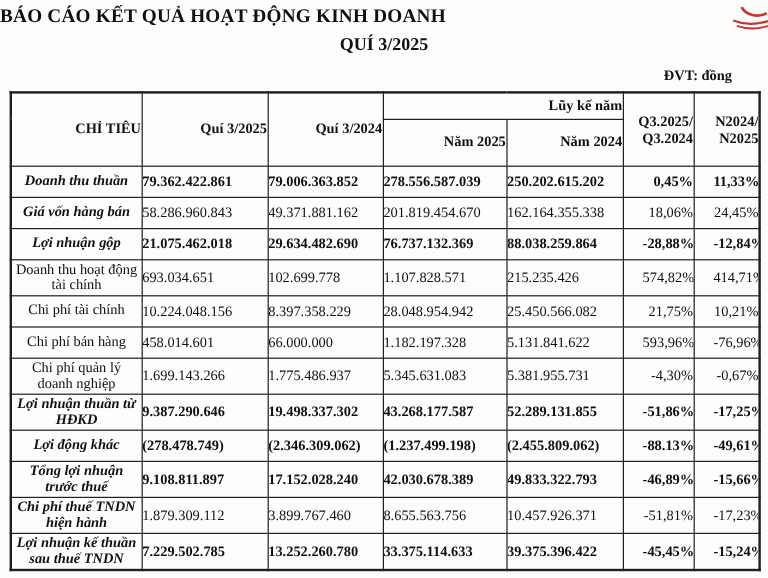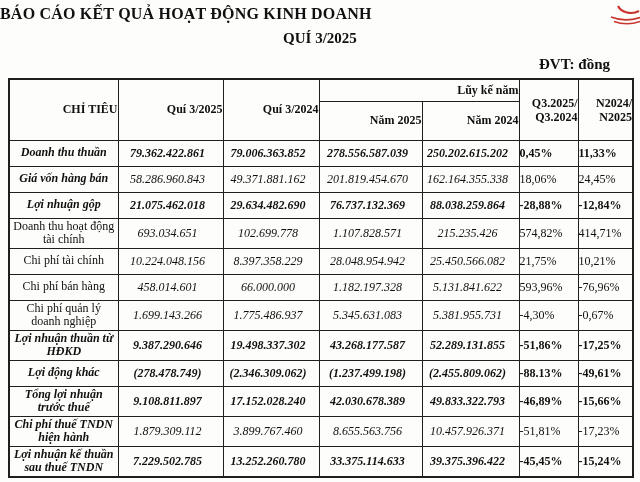--- a/index.html
+++ b/index.html
@@ -27,21 +27,21 @@
     margin-top: 7px;
     text-align: center;
     font-size: 15px;
     font-weight: bold;
   }
   .unit {
     margin-top: 9px;
     margin-bottom: 5px;
     text-align: right;
     padding-right: 30px;
-    font-size: 15px;
+    font-size: 12px;
     font-weight: bold;
   }
 
   table.t {
     margin-left: 8px;
     border-collapse: collapse;
     table-layout: fixed;
     width: 624px;
     border: 2px solid #1f1f1f;
   }
@@ -50,22 +50,22 @@
     font-size: 12px;
     overflow: hidden;
   }
   .t thead th { font-weight: bold; text-align: right; vertical-align: middle; }
   .t thead tr.hA th { height: 22px; }
   .t thead tr.hB th { height: 39px; }
   .t thead .two-line { line-height: 14px; }
 
   .t tbody td { height: 26px; vertical-align: middle; }
   .t td.lbl { text-align: center; padding: 1px 2px; line-height: 13.5px; }
-  .t td.num { text-align: center; padding-right: 6px; font-style: italic; }
-  .t td.pct { text-align: left; }
+  .t td.num { text-align: left; padding-right: 6px; }
+  .t td.pct { text-align: right; padding-left: 16px; }
   .t tr.lb td.lbl { font-weight: bold; font-style: italic; }
   .t tr.nb td.num, .t tr.nb td.pct { font-weight: bold; }
 </style>
 </head>
 <body>
 
 <div class="page">
 
   <svg class="stamp" viewBox="0 0 32 24">
     <path d="M 10,1 A 14 11 0 0 0 31,6" fill="none" stroke-width="2.2" stroke="#c9342f"></path>

